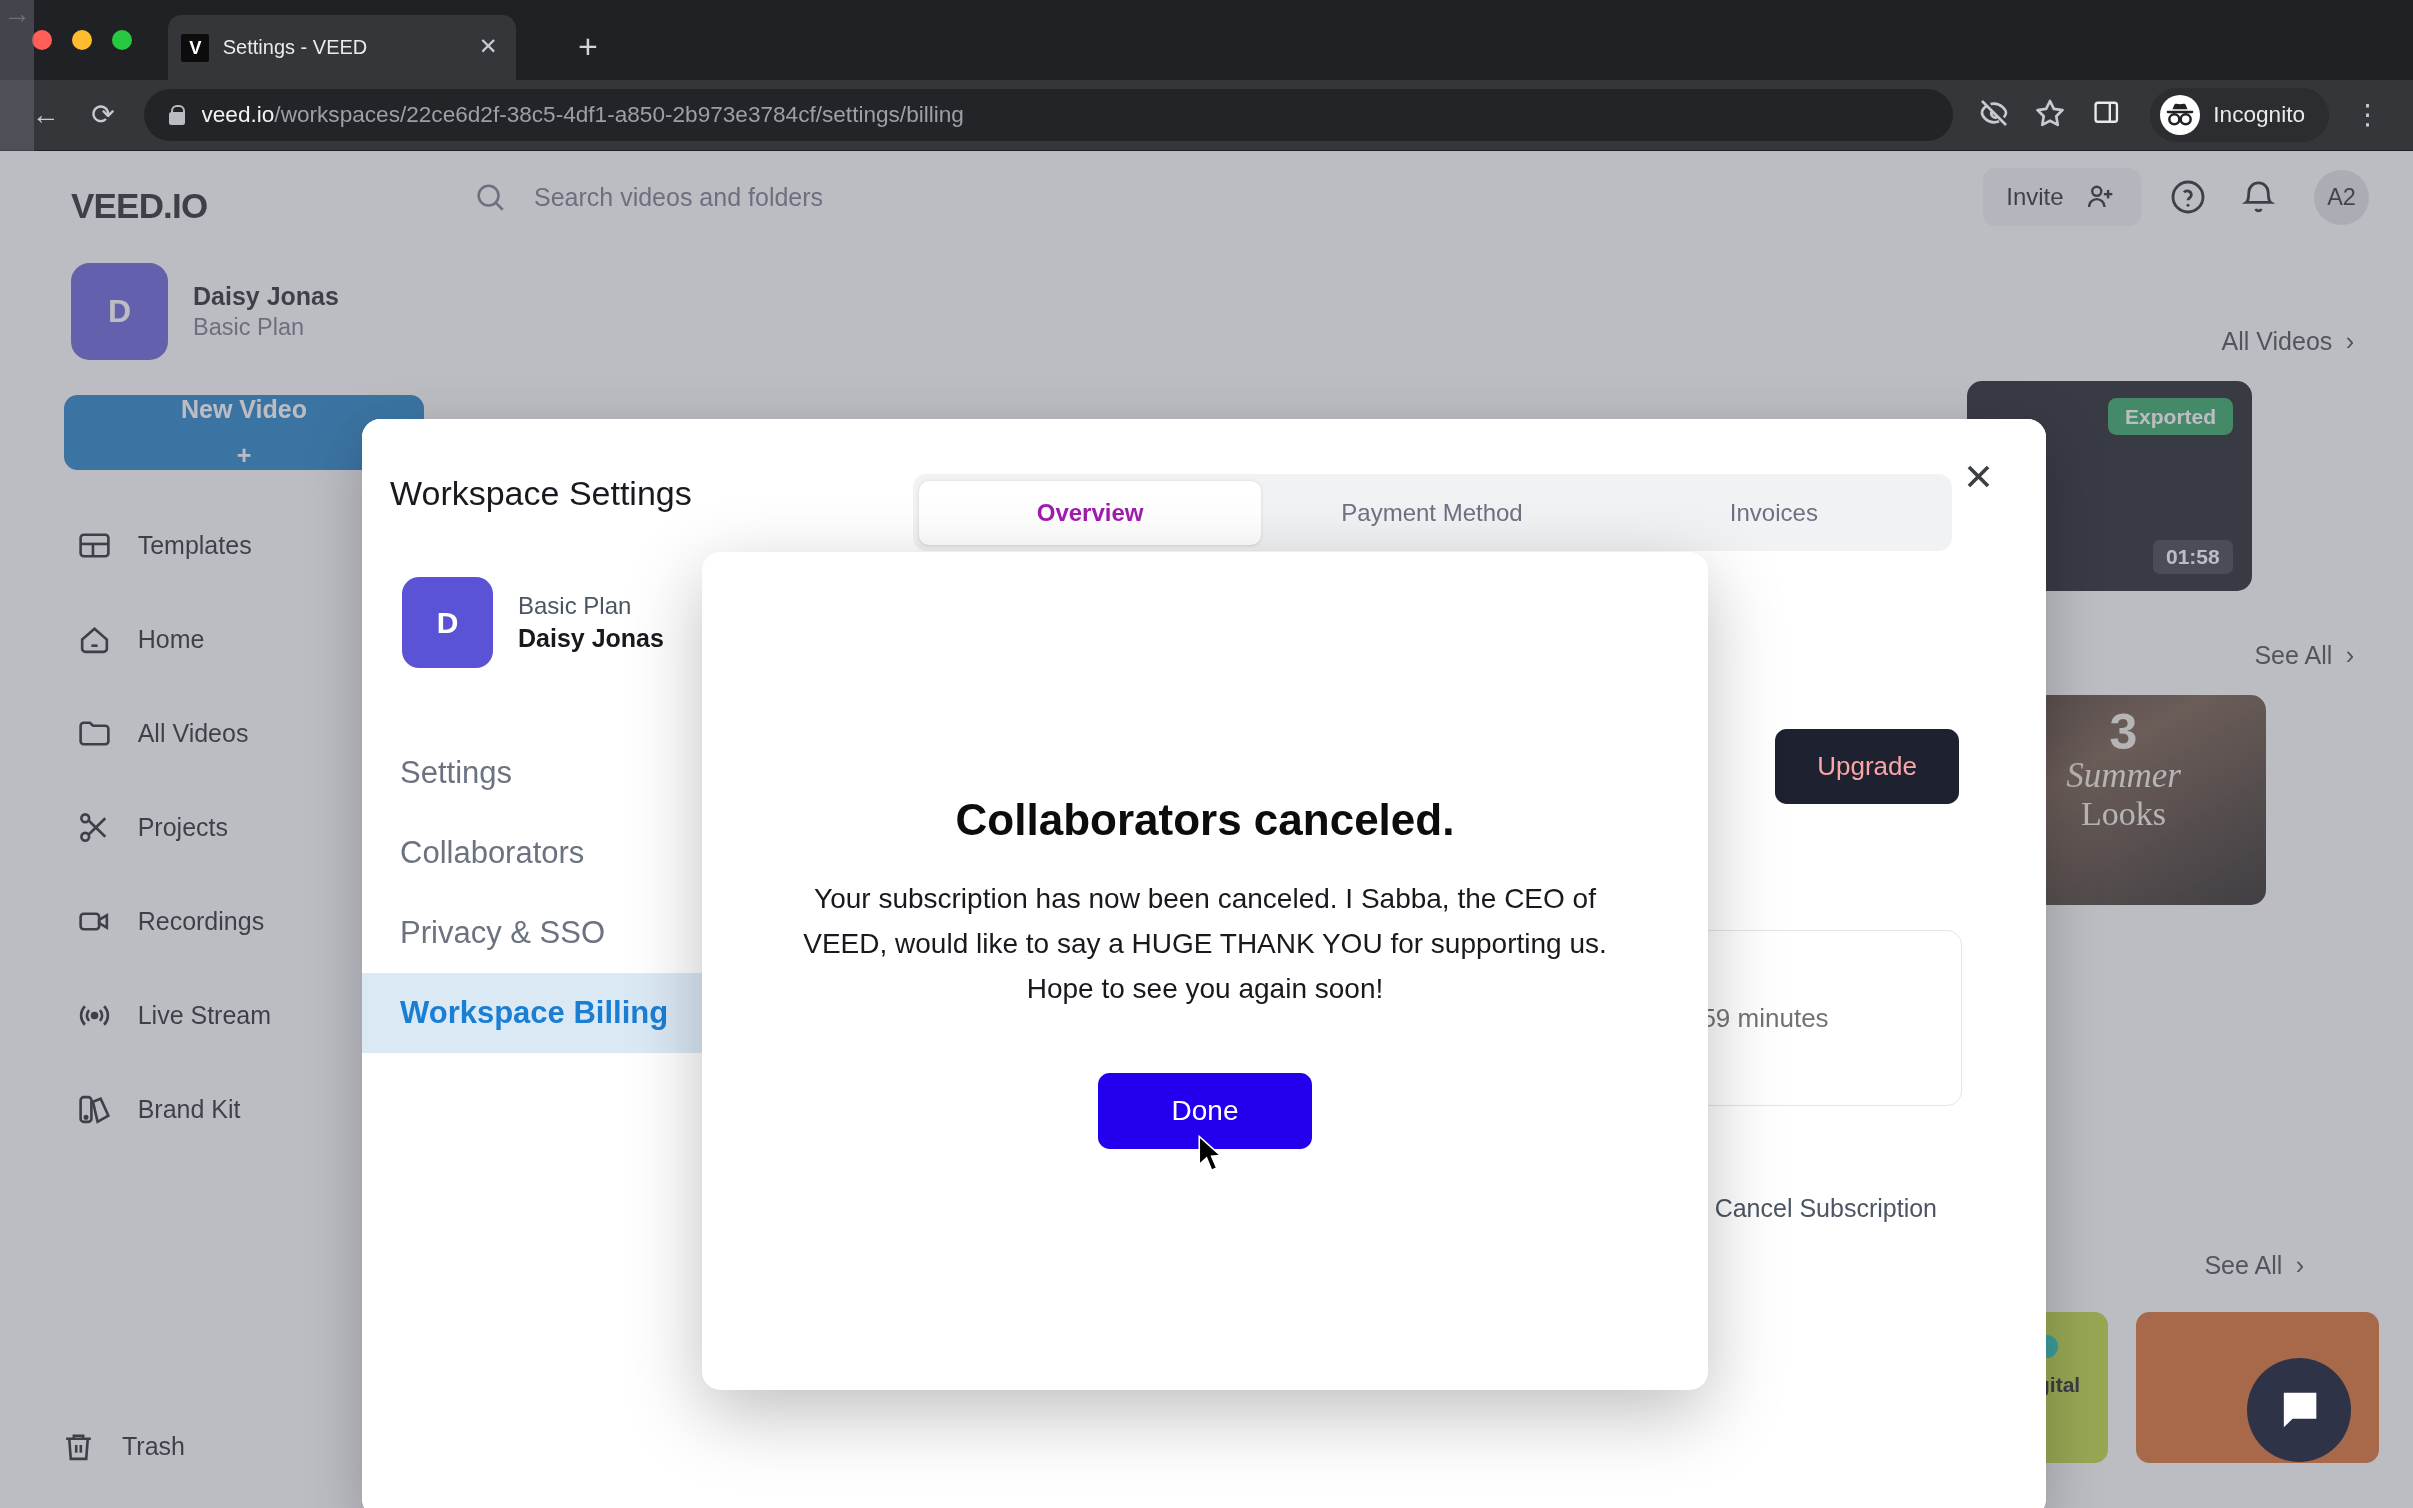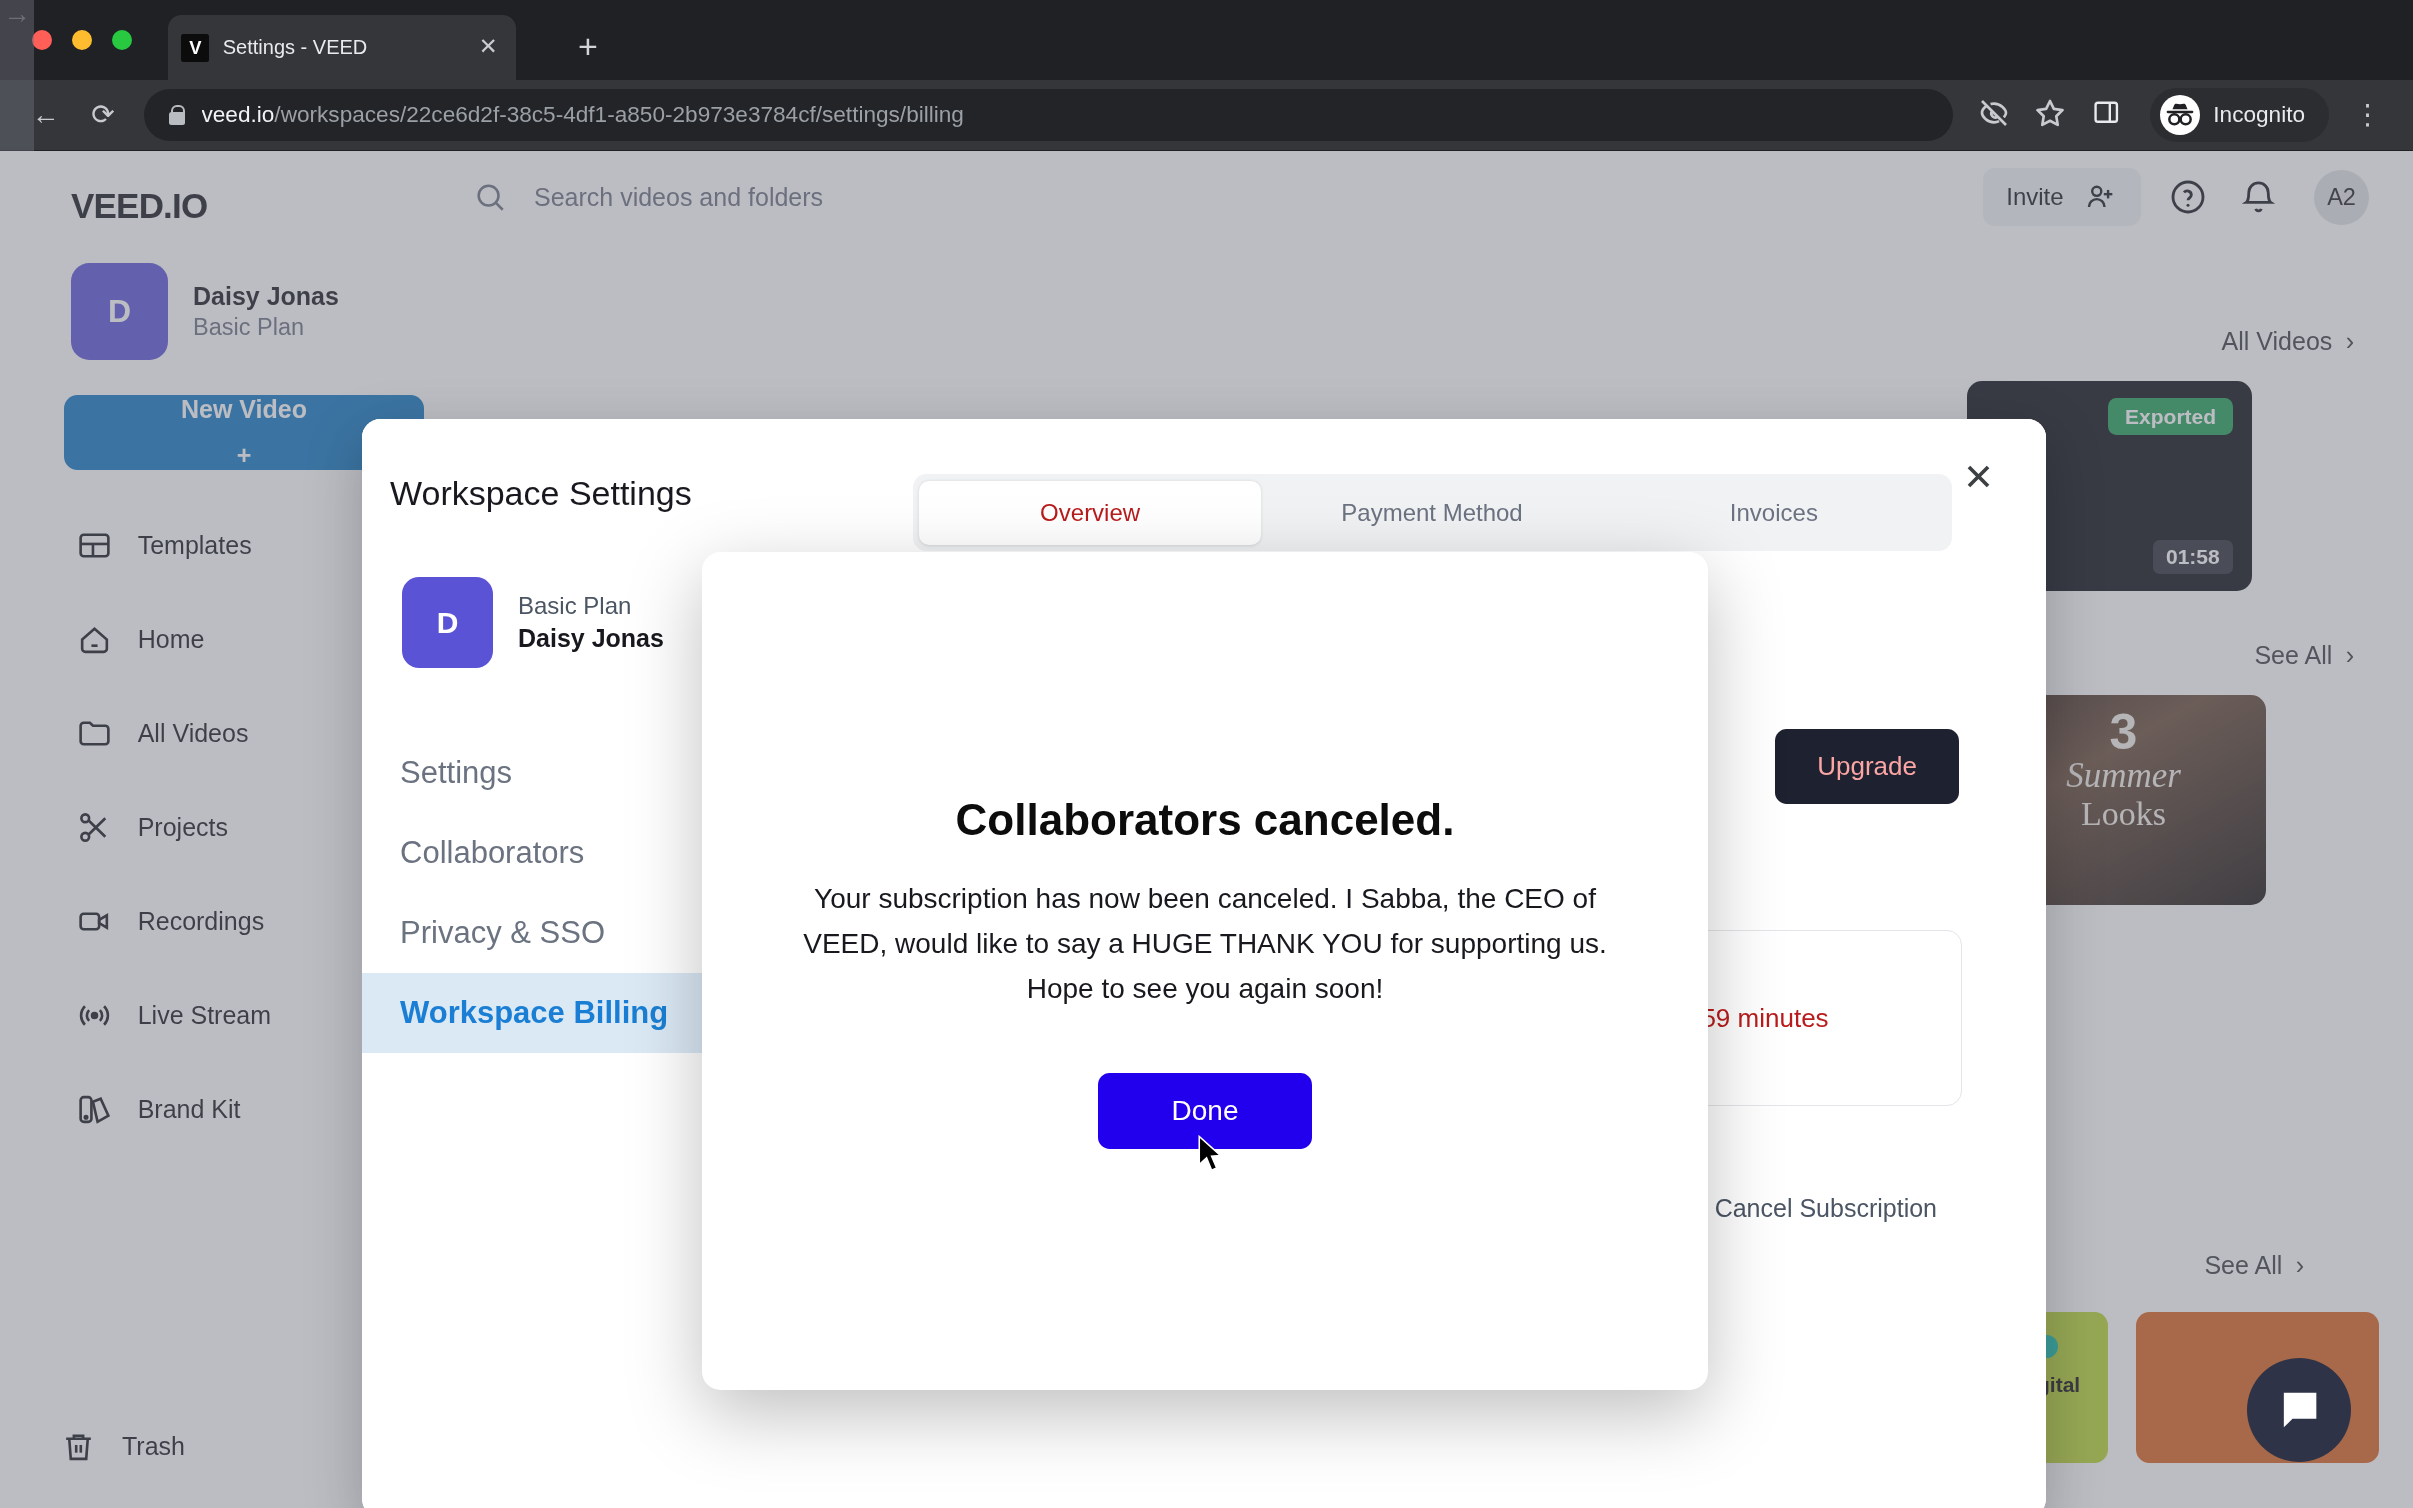--- a/index.html
+++ b/index.html
@@ -123,26 +123,26 @@
   .sm-plan-2 { font-size:25px; font-weight:700; color:#17191e; margin-top:3.4px; }
   .sm-nav { margin-top:65px; }
   .sm-nav-item { height:80px; display:flex; align-items:center; padding-left:38px;
     font-size:31px; color:#6b7280; }
   .sm-nav-item.active { background:#dbe9f5; color:#1a7fd4; font-weight:600; }
   .sm-right { flex:1; background:#fff; position:relative; }
   .tabs { margin:55px auto 0; width:1039px; height:77px; background:#f1f2f4; border-radius:13.4px;
     display:flex; align-items:center; padding:6.7px; }
   .tab-btn { flex:1; height:64px; display:flex; align-items:center; justify-content:center;
     font-size:24px; color:#6b7280; border-radius:10px; }
-  .tab-btn.active { background:#fff; color:#b91c1c; font-weight:400; box-shadow:0 0.8px 3.4px rgba(0,0,0,.12); }
+  .tab-btn.active { background:#fff; color:#a21caf; font-weight:700; box-shadow:0 0.8px 3.4px rgba(0,0,0,.12); }
   .upgrade-btn { position:absolute; right:87px; top:310px; background:#1e2230; color:#fca5a5;
     font-size:26px; border-radius:11.7px; padding:22px 42px; }
   .minutes-card { position:absolute; right:84px; top:511px; width:394px; height:176px;
     border:1.7px solid #e3e5e8; border-radius:15px; display:flex; align-items:center; justify-content:center; }
-  .minutes-txt { font-size:26px; color:#b91c1c; }
+  .minutes-txt { font-size:26px; color:#737373; }
   .cancel-sub { position:absolute; right:109px; top:775px; font-size:25px; color:#4b5563; }
   .sm-close { position:absolute; right:52px; top:40px; font-size:37px; color:#3c4043; line-height:1; font-weight:300;}
 
   
   .confirm {
     position:absolute; left:702px; top:401px; width:1006px; height:838px;
     background:#fff; border-radius:18.4px; box-shadow:0 23.5px 75px rgba(0,0,0,.25);
     display:flex; flex-direction:column; align-items:center;
   }
   .cf-title { font-size:44px; font-weight:700; color:#0c0c0c; margin-top:243px; text-align:center; }

